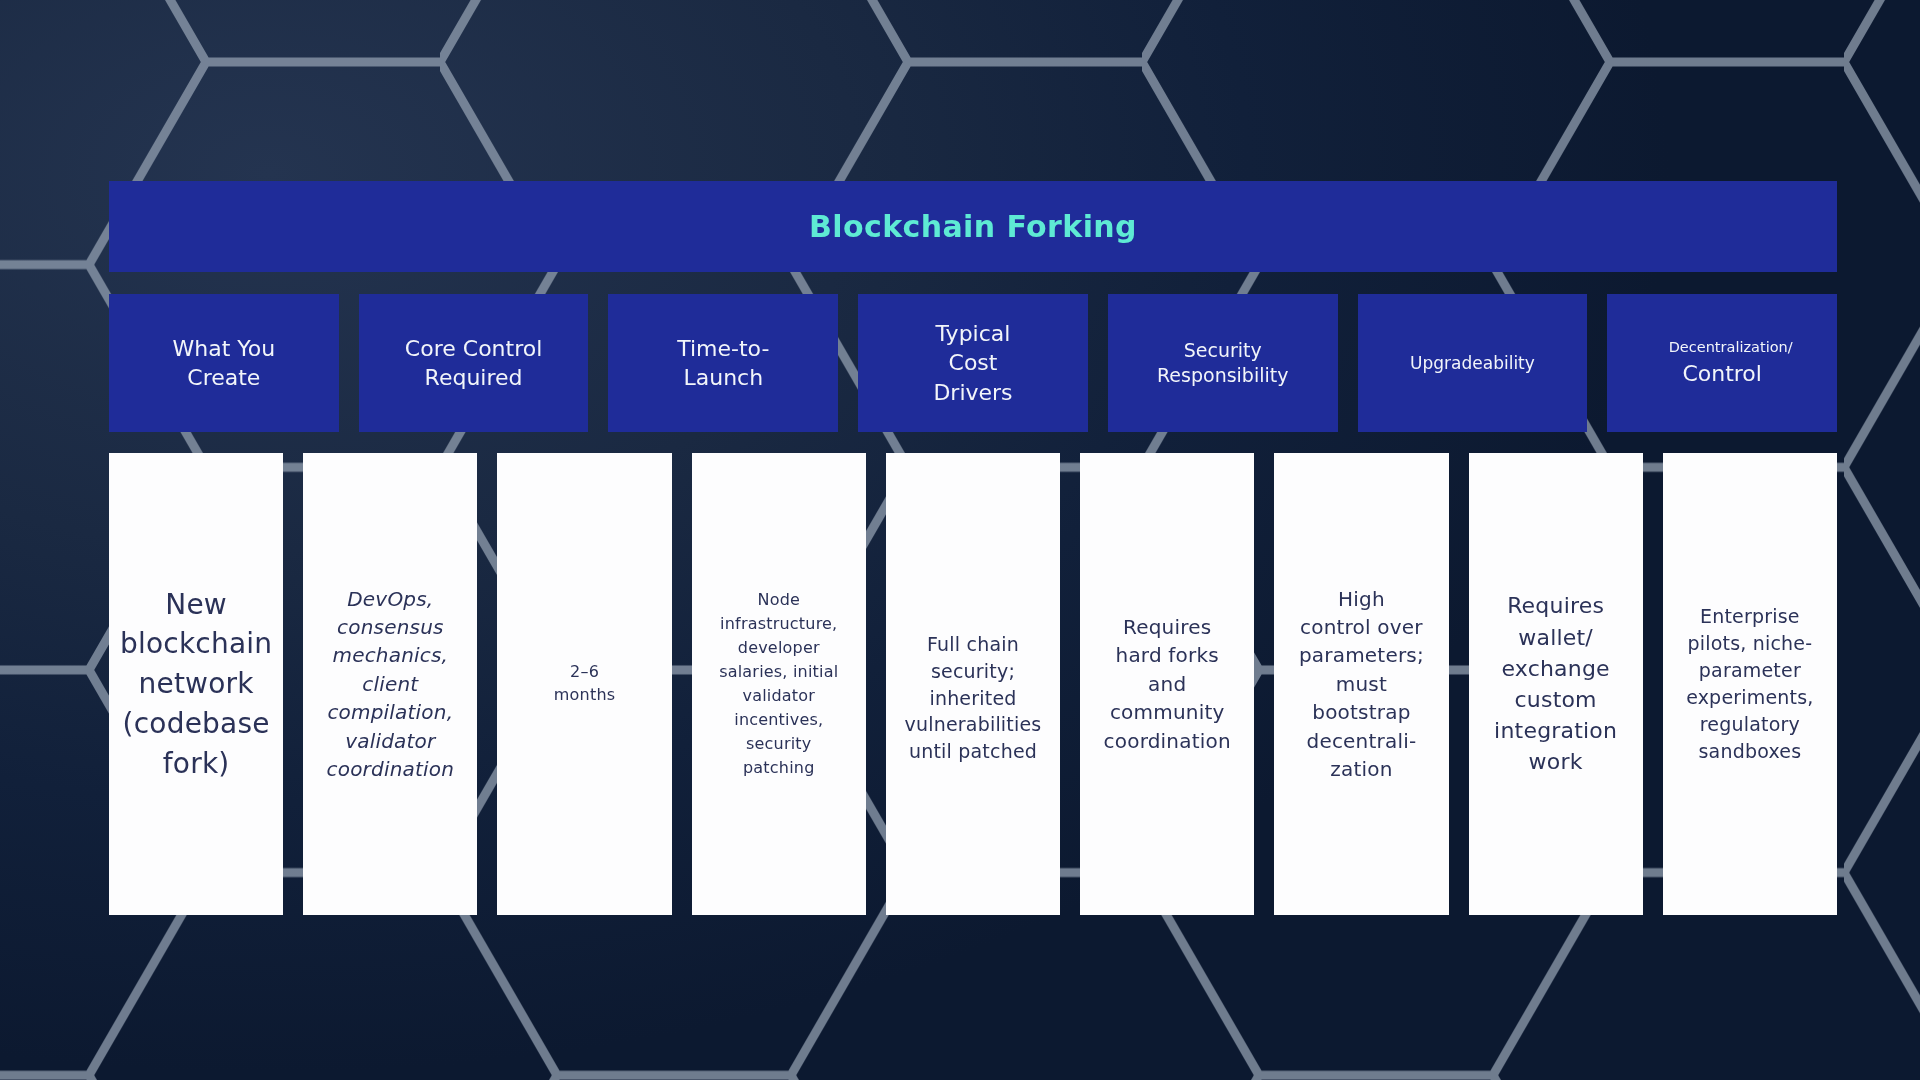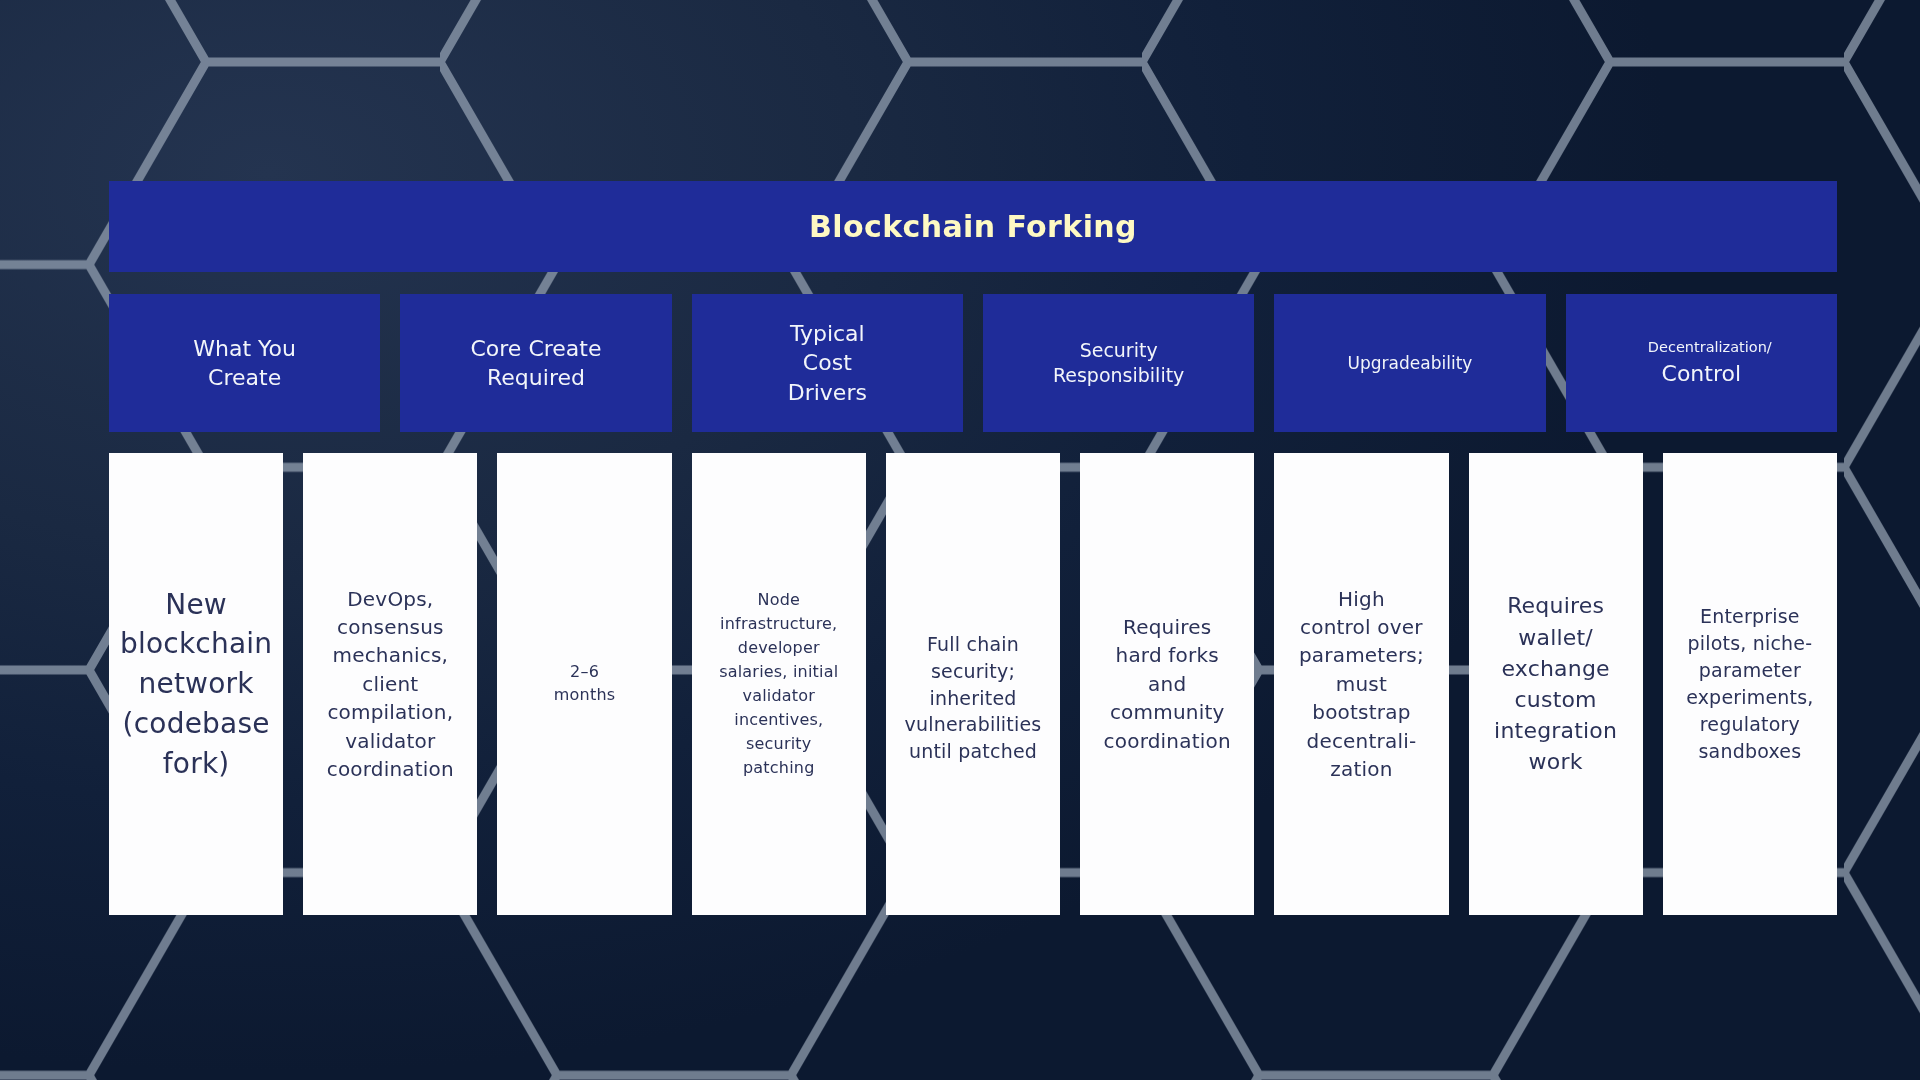--- a/index.html
+++ b/index.html
@@ -8,21 +8,21 @@
     background:radial-gradient(1400px 900px at 14% 16%, #243450 0%, #1a2942 42%, #11203a 70%, #0c1930 100%);
     font-family:"DejaVu Sans", sans-serif;
   }
   .hexbg{position:absolute;left:0;top:0;width:1920px;height:1080px;}
   .panel{position:absolute;left:109px;top:181px;width:1728px;}
   .title-bar{
     height:91px;background:#1f2c99;display:flex;align-items:center;justify-content:center;
     margin-bottom:22px;
   }
   .title-bar .title{
-    color:#fef9c3;font-size:30px;font-weight:700;letter-spacing:.4px;
+    color:#5eead4;font-size:30px;font-weight:700;letter-spacing:.4px;
   }
   .row{display:flex;gap:20px;}
   .hcell{
     flex:1;height:138px;background:#1f2c99;color:#f2f5fa;
     display:flex;flex-direction:column;align-items:center;justify-content:center;
     text-align:center;white-space:pre-line;line-height:1.32;
   }
   .cards{margin-top:21px;}
   .card{
     flex:1;height:462px;background:#fdfdfe;
@@ -33,21 +33,21 @@
   }
   
   .hcell.c1 .h-main,.hcell.c2 .h-main,.hcell.c3 .h-main,.hcell.c4 .h-main,.hcell.c9 .h-main{font-size:22px;}
   .hcell.c5 .h-main{font-size:19px;}
   .hcell.c6 .h-main{font-size:17px;}
   .hcell.c7 .h-small{font-size:14.5px;display:block;margin-bottom:1px;padding-left:17px;}
   .hcell.c7 .h-main{font-size:22px;}
   .hcell.c8 .h-main{font-size:18px;}
   
   .card.c1 .txt{font-size:28px;}
-  .card.c2 .txt{font-size:20px;}
+  .card.c2 .txt{font-size:20px;font-style:italic;}
   .card.c3 .txt{font-size:16px;}
   .card.c4 .txt{font-size:16px;line-height:1.5;}
   .card.c5 .txt{font-size:19px;margin-top:28px;}
   .card.c6 .txt{font-size:20px;}
   .card.c7 .txt{font-size:20px;}
   .card.c8 .txt{font-size:22px;}
   .card.c9 .txt{font-size:19px;}
 </style>
 </head>
 <body>
@@ -68,22 +68,26 @@
     <div class="title-bar">
       <span class="title">Blockchain Forking</span>
     </div>
 
     <div class="row headers">
       <div class="hcell c1">
         <span class="h-main">What You
 Create</span>
       </div>
       <div class="hcell c2">
-        <span class="h-main">Core Create
+        <span class="h-main">Core Control
 Required</span>
+      </div>
+      <div class="hcell c3">
+        <span class="h-main">Time-to-
+Launch</span>
       </div>
       <div class="hcell c4">
         <span class="h-main">Typical
 Cost
 Drivers</span>
       </div>
       <div class="hcell c5">
         <span class="h-main">Security
 Responsibility</span>
       </div>

